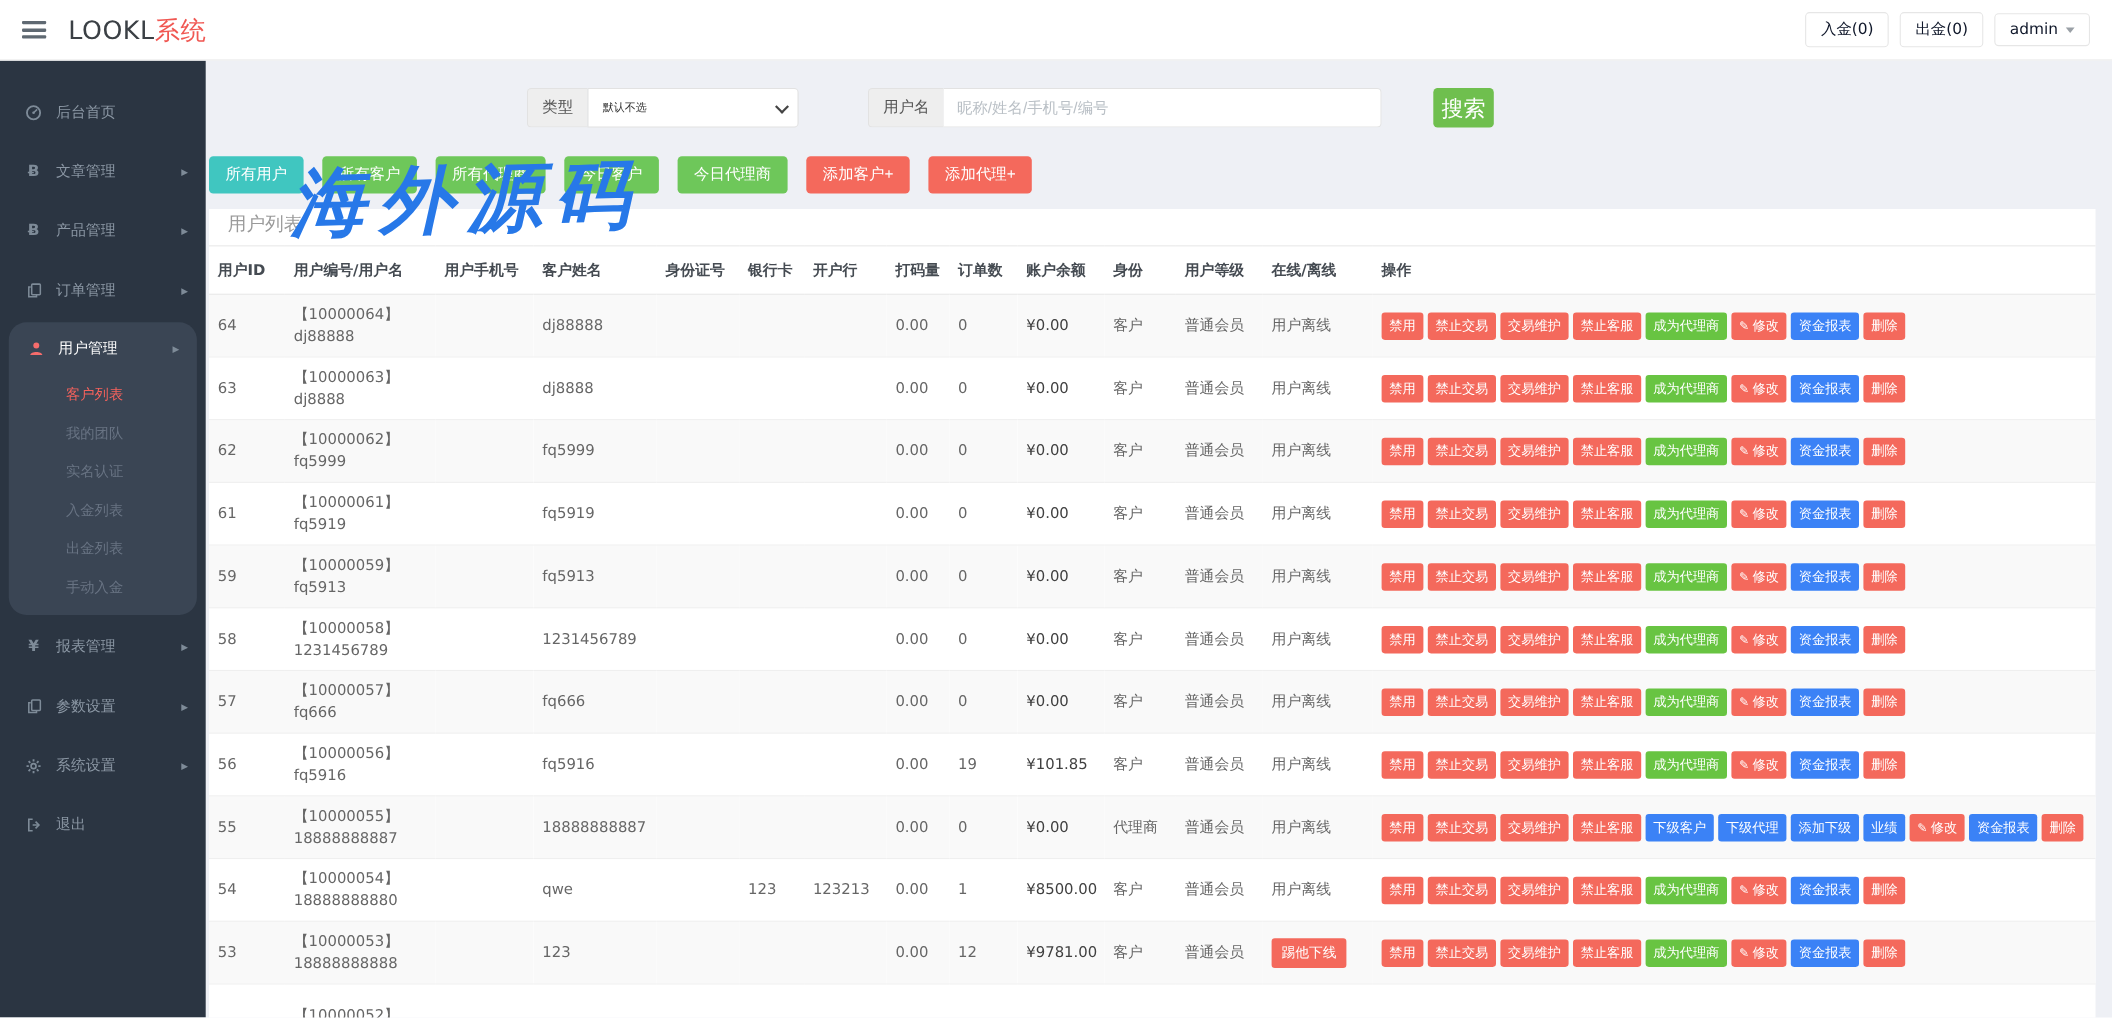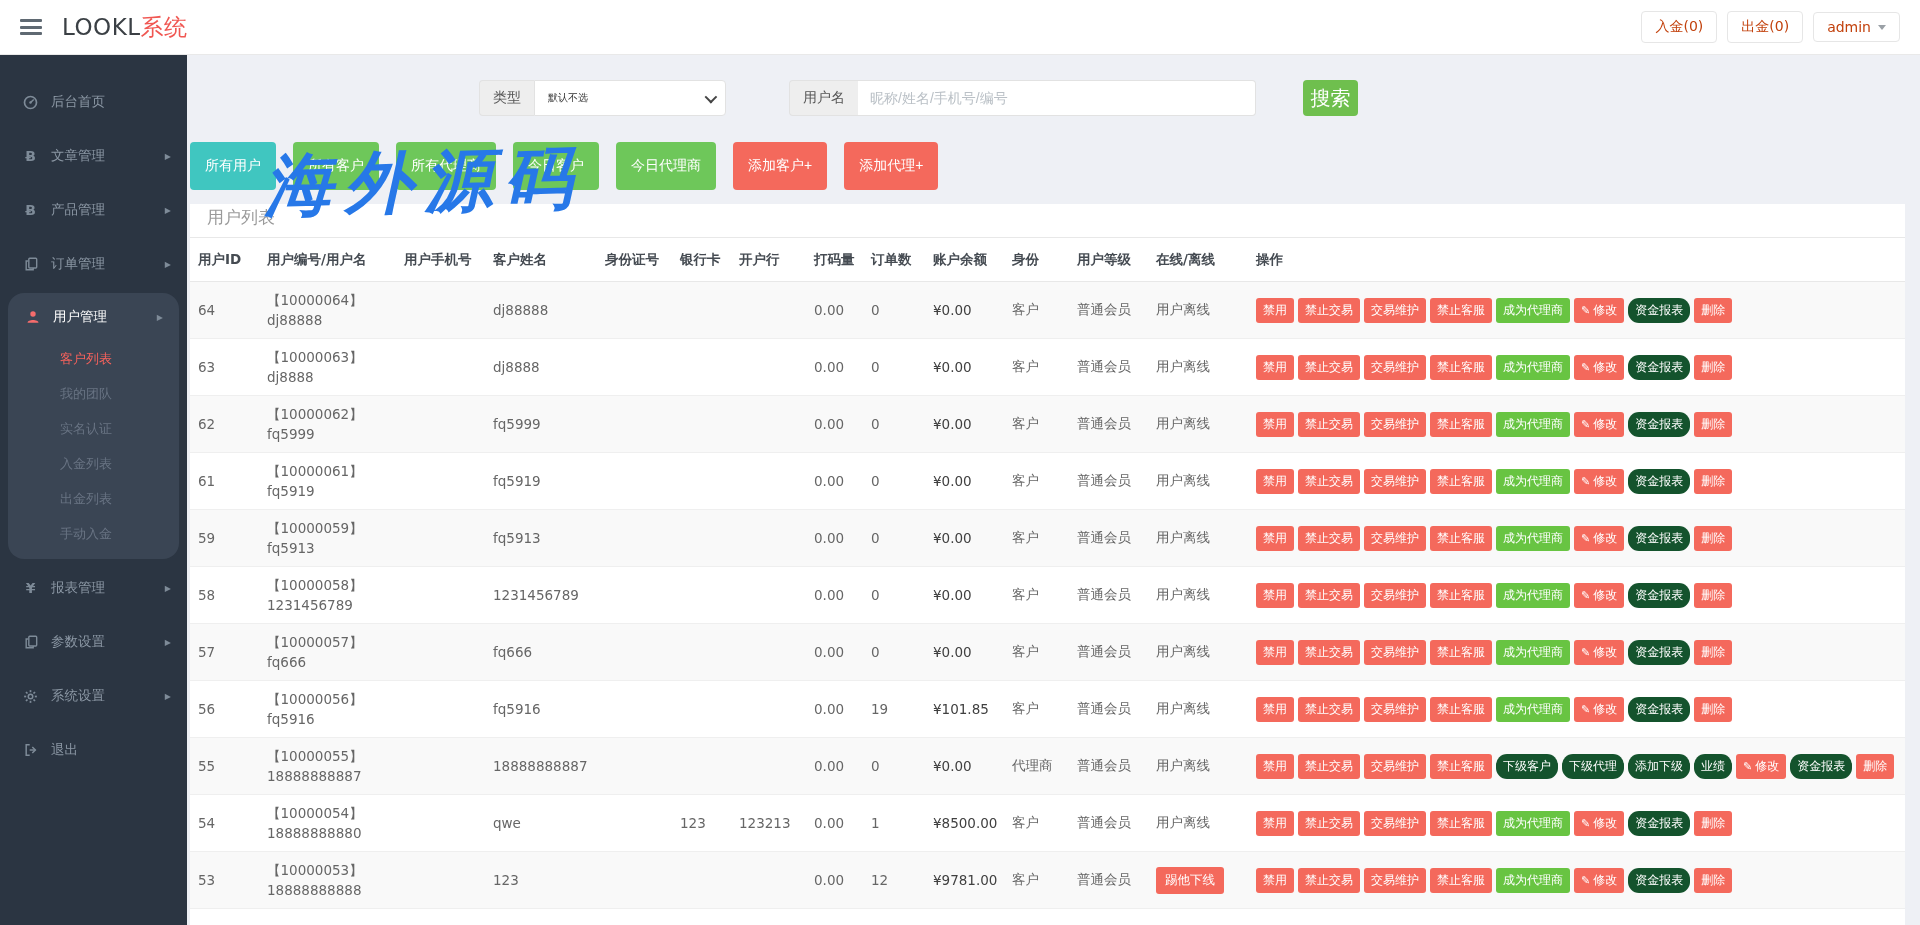--- a/index.html
+++ b/index.html
@@ -10,21 +10,21 @@
     position:relative;
     color:#555;
   }
   
   .topbar{height:55px;background:#fff;display:flex;align-items:center;padding:0 16px;border-bottom:1px solid #e9e9e9;position:relative;z-index:20;}
   .hamburger{width:22px;display:flex;flex-direction:column;gap:3.5px;cursor:pointer;margin:0 4px;}
   .hamburger i{height:3px;background:#5f6972;border-radius:1px;display:block;}
   .logo{margin-left:16px;font-size:23px;letter-spacing:.5px;color:#3b4045;white-space:nowrap;}
   .logo .sec{color:#f05752;}
   .topbar-right{margin-left:auto;display:flex;align-items:center;gap:10px;padding-right:4px;}
-  .chip{border:1px solid #e6e6e6;border-radius:4px;padding:6px 13px;font-size:14px;color:#c2410c;background:#fff;display:flex;align-items:center;gap:7px;cursor:pointer;white-space:nowrap;}
+  .chip{border:1px solid #e6e6e6;border-radius:4px;padding:6px 13px;font-size:14px;color:#0f172a;background:#fff;display:flex;align-items:center;gap:7px;cursor:pointer;white-space:nowrap;}
   .caret{width:0;height:0;border-left:4px solid transparent;border-right:4px solid transparent;border-top:5px solid #9aa0a6;display:inline-block;}
   
   .sidebar{position:absolute;top:55px;left:0;bottom:0;width:187px;background:#2b3542;padding-top:20px;z-index:15;}
   .side-item{height:54px;display:flex;align-items:center;padding:0 16px 0 22px;color:#8b97a4;font-size:13.5px;cursor:pointer;}
   .side-item .icon{width:17px;height:17px;margin-right:12px;display:flex;align-items:center;justify-content:center;color:#7e8b98;font-size:14px;flex:none;}
   .side-item .icon svg{display:block;}
   .side-item .arrow{margin-left:auto;font-size:8px;color:#7e8b98;}
   .submenu-block{background:#3a4554;border-radius:16px;margin:2px 8px;padding-bottom:8px;}
   .submenu-block>.side-item{height:48px;color:#fdfdfd;padding-left:16px;}
   .submenu-block>.side-item .icon{color:#f56c6c;}
@@ -35,38 +35,38 @@
   .filter-row{display:flex;align-items:flex-end;height:36px;margin:25px 0 0 292px;gap:36px;}
   .igroup{display:flex;height:36px;}
   .addon{background:#eeeeee;border:1px solid #e2e2e2;border-right:none;border-radius:4px 0 0 4px;padding:0 13px;font-size:14px;color:#555;display:flex;align-items:center;white-space:nowrap;}
   .selectbox{width:192px;background:#fff;border:1px solid #e2e2e2;border-radius:0 4px 4px 0;display:flex;align-items:center;padding:0 11px 0 13px;font-size:10px;color:#333;cursor:pointer;}
   .chev{margin-left:auto;width:9px;height:9px;border-right:2px solid #444;border-bottom:2px solid #444;transform:rotate(45deg) translateY(-2px);}
   .grp2{margin-left:27px;}
   .textinput{width:398px;height:36px;border:1px solid #e2e2e2;border-left:none;border-radius:0 4px 4px 0;padding:0 12px;font-size:14px;color:#333;outline:none;background:#fff;}
   .textinput::placeholder{color:#bac0c6;}
   .search-btn{margin-left:11px;width:55px;height:36px;background:#6fbf4e;color:#fff;border:none;border-radius:4px;font-size:20px;cursor:pointer;}
   .quick-row{display:flex;margin:26px 0 0 3px;gap:17px;}
-  .qbtn{height:48px;padding:0 15px;border:none;border-radius:4px;color:#fff;font-size:14px;cursor:pointer;white-space:nowrap;}
+  .qbtn{height:34px;padding:0 15px;border:none;border-radius:4px;color:#fff;font-size:14px;cursor:pointer;white-space:nowrap;}
   .qbtn.teal{background:#40c6c0;}
   .qbtn.green{background:#6ec75a;}
   .qbtn.red{background:#f4695c;}
   
   .panel{background:#fff;margin:14px 15px 0 3px;min-height:730px;}
   .panel-title{padding:2px 17px 8px;font-size:17px;color:#9a9a9a;}
   table{border-collapse:collapse;table-layout:fixed;width:100%;}
   thead th{border-top:1px solid #e8e8e8;border-bottom:1px solid #e8e8e8;height:44px;font-size:13.5px;color:#454b52;text-align:left;padding:0 8px;font-weight:bold;white-space:nowrap;}
   tbody tr{height:57px;}
   tbody tr:nth-child(odd){background:#f9f9f9;}
   tbody td{font-size:13.5px;color:#666;padding:0 8px;border-bottom:1px solid #efefef;overflow:hidden;white-space:nowrap;}
   .code-line{line-height:1.5;}
   .balance{color:#404040;}
   .abtn{display:inline-block;margin:2px 4px 2px 0;padding:4px 7px;border-radius:3px;color:#fff;font-size:12px;cursor:pointer;white-space:nowrap;}
   .abtn.red{background:#f4695c;}
   .abtn.green{background:#68c442;}
-  .abtn.teal{background:#14532d;border-radius:11px;}
+  .abtn.teal{background:#3b82f6;}
   .kick{background:#f4695c;color:#fff;padding:5px 9px;border-radius:3px;font-size:12.5px;display:inline-block;cursor:pointer;}
   .pencil{margin-right:3px;font-size:11px;}
   
   .watermark{position:absolute;left:264px;top:142px;font-size:68px;font-weight:bold;font-style:italic;color:#2778e8;font-family:"DejaVu Serif","Liberation Serif",serif;letter-spacing:12px;transform:rotate(-1.5deg);z-index:60;pointer-events:none;line-height:1.15;white-space:nowrap;}
 </style>
 </head>
 <body>
 
 <div class="topbar">
   <div class="hamburger">

